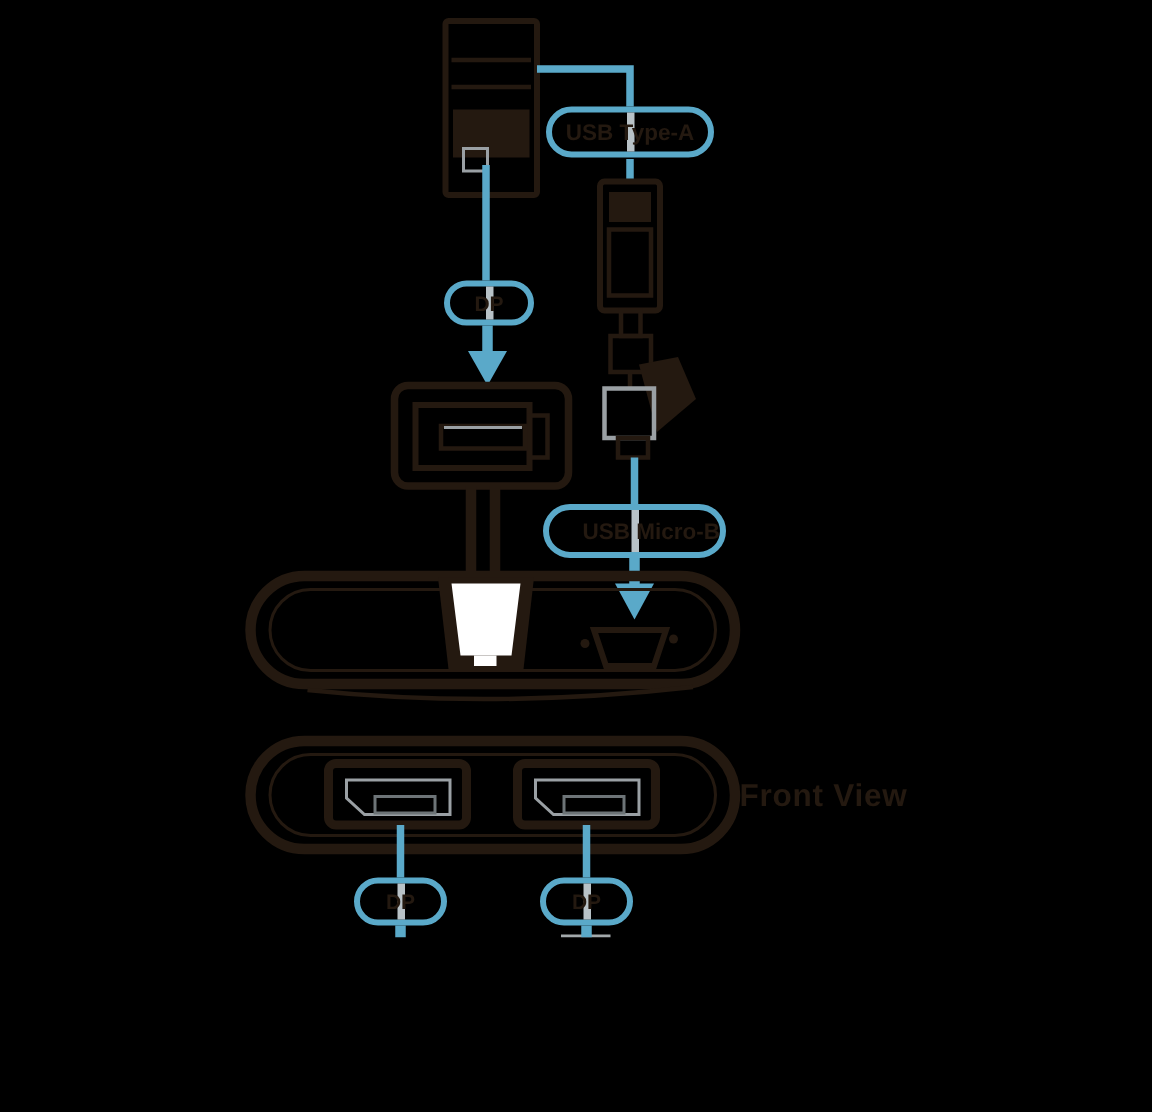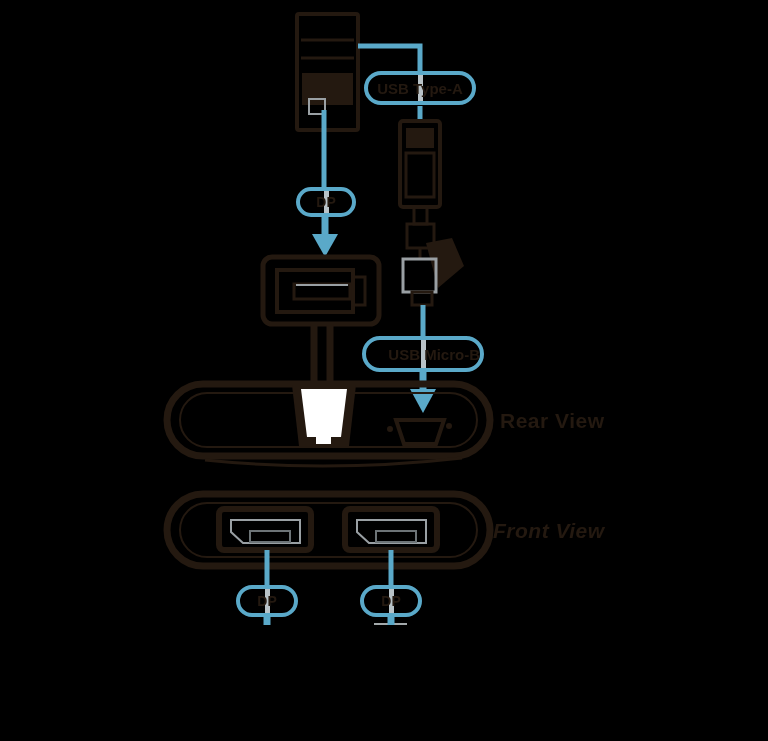--- a/index.html
+++ b/index.html
@@ -184,16 +184,15 @@
   <div class="pill" style="left:236px;top:585px;width:62px;height:32px;font-size:14px;border-radius:16px;">
     <span class="stripe"></span>
     <span class="txt">DP</span>
   </div>
 
   <div class="pill" style="left:360px;top:585px;width:62px;height:32px;font-size:14px;border-radius:16px;">
     <span class="stripe"></span>
     <span class="txt">DP</span>
   </div>
 
-  <div class="view-label" style="left:500px;top:409px;">Rear View</div>
-  <div class="view-label" style="left:493px;top:519px;font-style:italic;">Front View</div>
+  <div class="view-label" style="left:493px;top:519px;">Front View</div>
 
 </div>
 
 </body></html>

